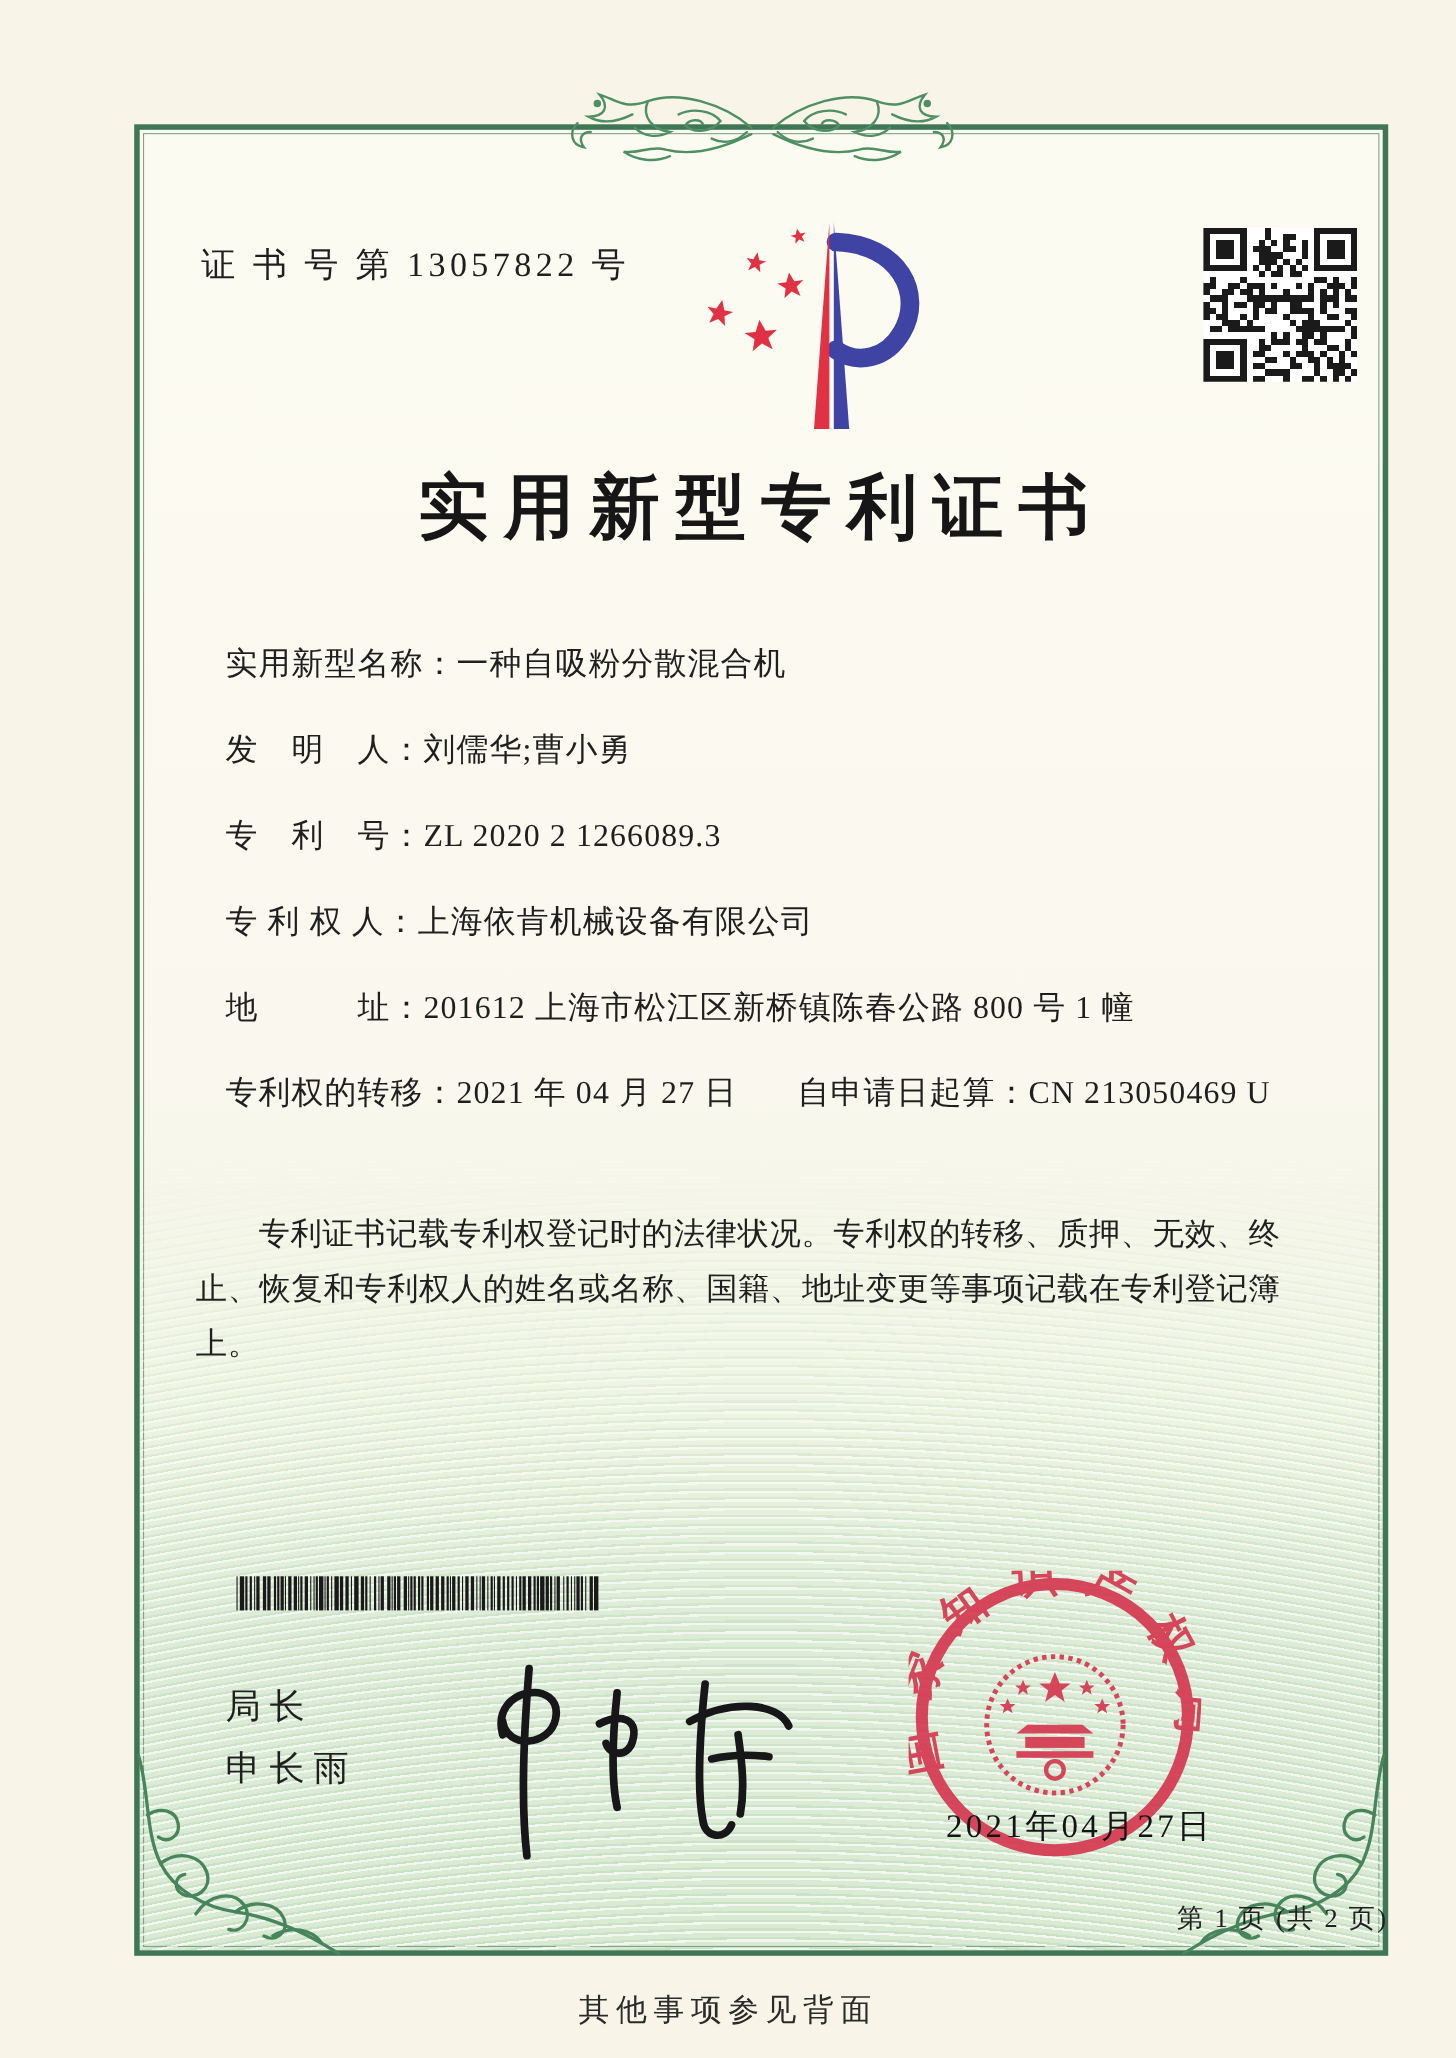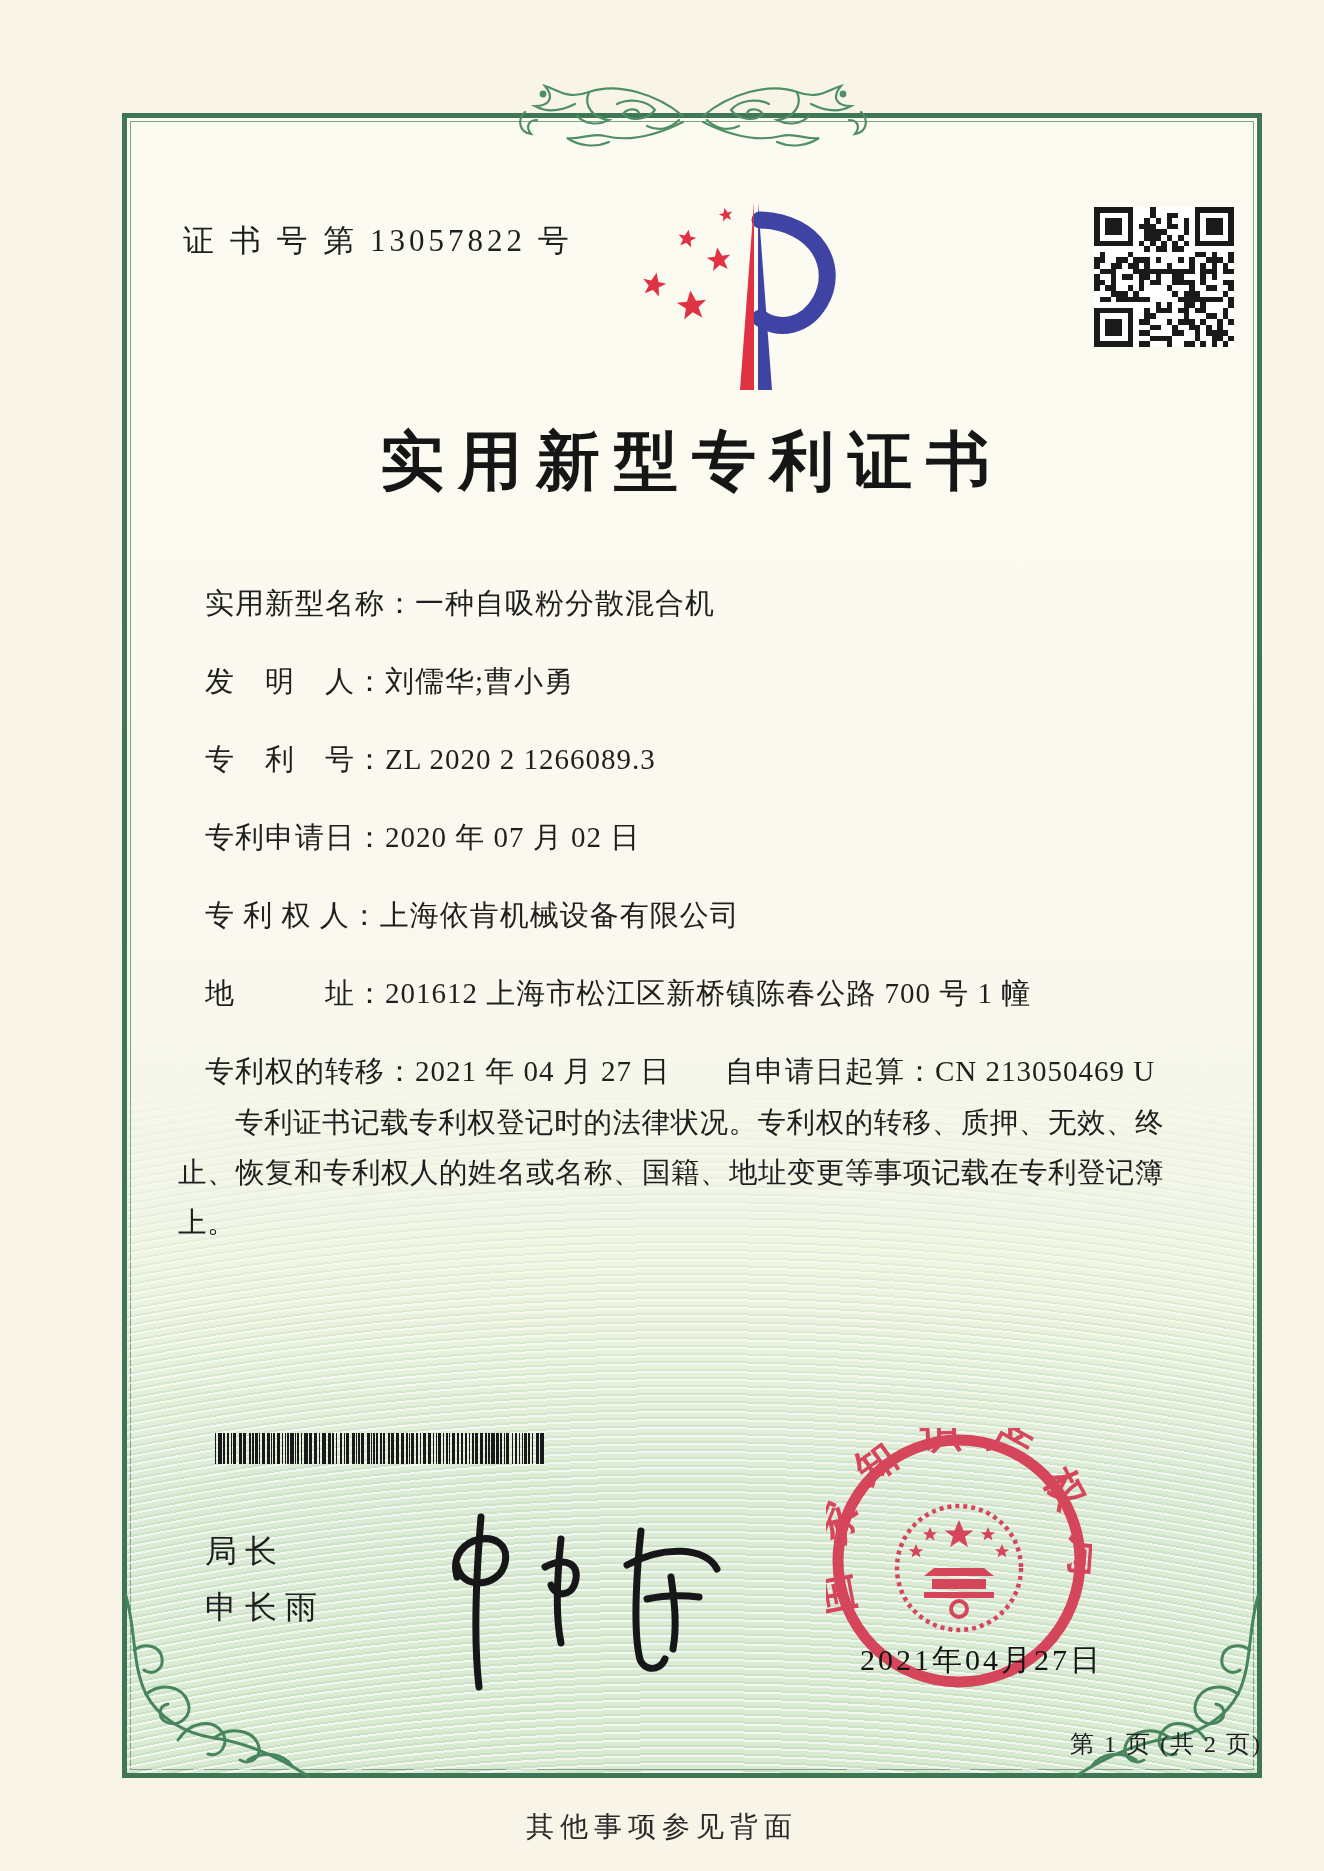--- a/index.html
+++ b/index.html
@@ -346,30 +346,26 @@
       </div>
       <div class="field-row">
         <span class="lbl">发　明　人：</span>
         <span class="val">刘儒华;曹小勇</span>
       </div>
       <div class="field-row">
         <span class="lbl">专　利　号：</span>
         <span class="val">ZL 2020 2 1266089.3</span>
       </div>
       <div class="field-row">
-        <span class="lbl">专利申请日：</span>
-        <span class="val">2020 年 07 月 02 日</span>
-      </div>
-      <div class="field-row">
         <span class="lbl">专 利 权 人：</span>
         <span class="val">上海依肯机械设备有限公司</span>
       </div>
       <div class="field-row">
         <span class="lbl">地　　　址：</span>
-        <span class="val">201612 上海市松江区新桥镇陈春公路 700 号 1 幢</span>
+        <span class="val">201612 上海市松江区新桥镇陈春公路 800 号 1 幢</span>
       </div>
       <div class="field-row">
         <span class="lbl">专利权的转移：</span>
         <span class="val">2021 年 04 月 27 日</span>
         <span class="second">
           <span class="lbl">自申请日起算：</span>
           <span class="val">CN 213050469 U</span>
         </span>
       </div>
     </div>

